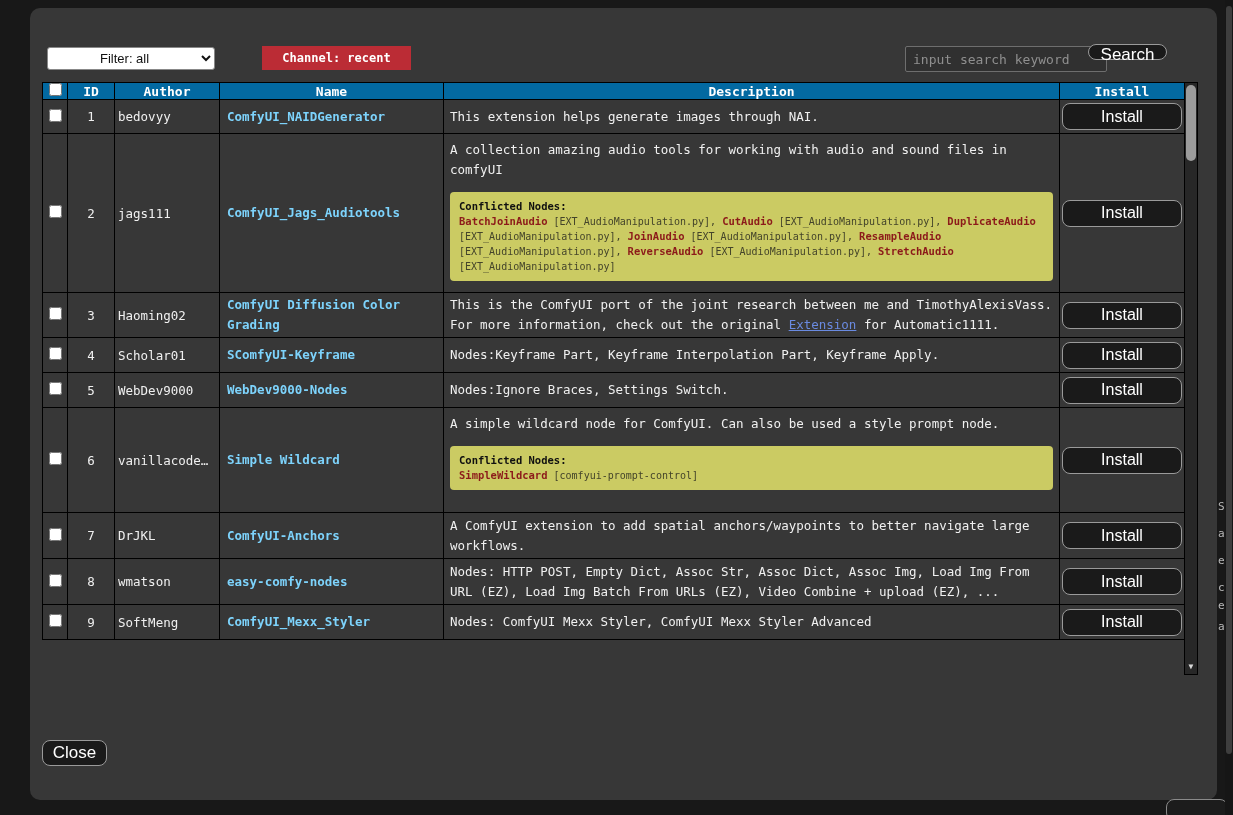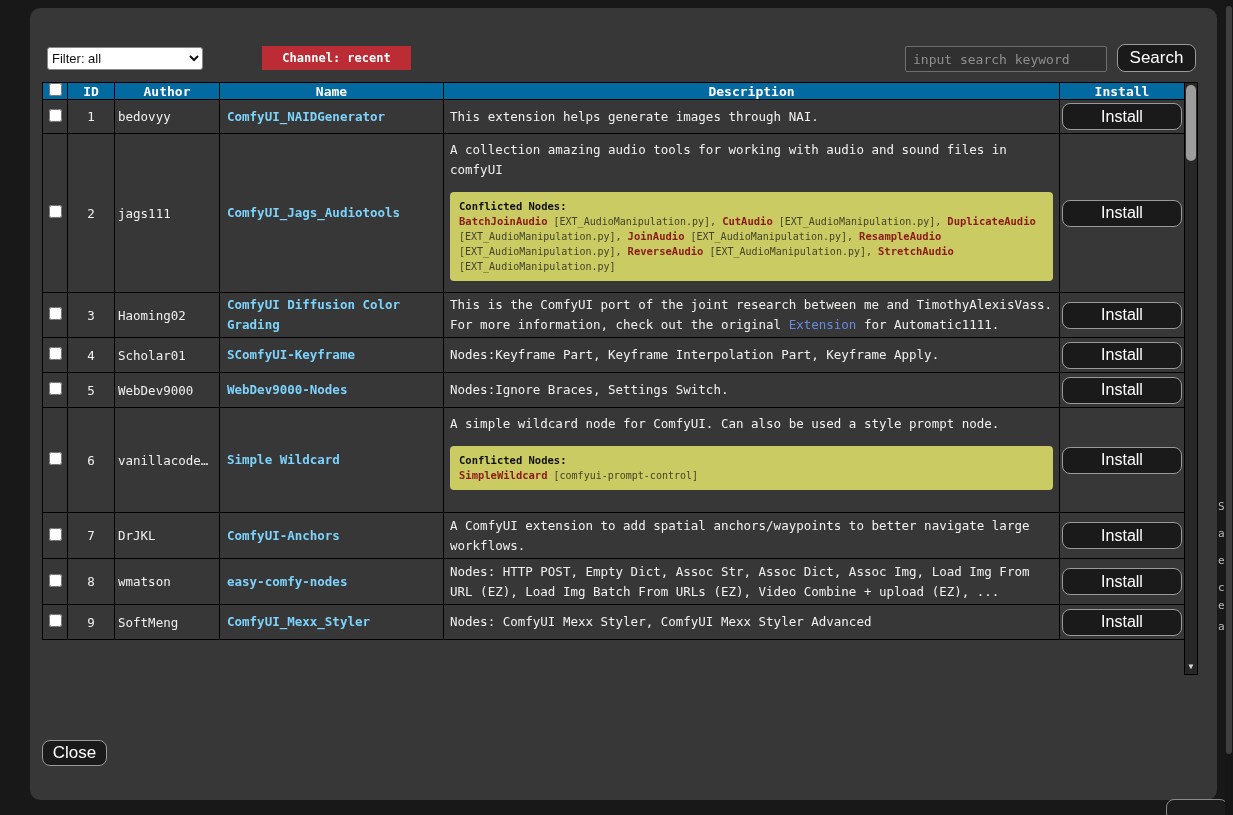--- a/index.html
+++ b/index.html
@@ -15,24 +15,24 @@
   .modal {
     position: absolute; left: 30px; top: 8px;
     width: 1187px; height: 792px;
     background: #373737;
     border-radius: 10px;
   }
 
   
   .filter-select {
     position: absolute; left: 17px; top: 39px;
-    width: 156px; height: 23px;
+    width: 168px; height: 23px;
     font: 13px "Liberation Sans", sans-serif;
     background: #fff; color: #111;
-    border: 1px solid #888; border-radius: 3px;
+    border: 1px solid #888; border-radius: 3px; padding-left: 48px;
   }
   .channel-badge {
     position: absolute; left: 232px; top: 38px;
     width: 149px; height: 24px;
     background: #bb2c35; color: #fff;
     font: bold 12px "DejaVu Sans Mono", monospace;
     line-height: 24px; text-align: center;
     border-radius: 0;
   }
   .search-input {
@@ -43,21 +43,21 @@
     font: 13px "DejaVu Sans Mono", monospace;
     padding: 0 7px;
   }
   .search-input::placeholder { color: #8f8f8f; }
   .btn {
     background: #1a1a1a; color: #fff;
     border: 1px solid #9a9a9a; border-radius: 8px;
     font: 17px "Liberation Sans", sans-serif;
     cursor: pointer;
   }
-  .search-btn { position: absolute; left: 1087px; top: 36px; width: 79px; height: 28px; }
+  .search-btn { position: absolute; left: 1058px; top: 36px; width: 79px; height: 16px; }
   .close-btn  { position: absolute; left: 12px;  top: 732px; width: 65px; height: 26px; }
 
   
   .table-wrap {
     position: absolute; left: 12px; top: 74px;
     width: 1142px; height: 593px;
     overflow: hidden;
   }
   table {
     border-collapse: collapse; table-layout: fixed;
@@ -74,21 +74,21 @@
   td { background: #373737; vertical-align: middle; }
   .c-cb      { text-align: center; }
   .c-id      { text-align: center; }
   .c-author  { text-align: left; padding-left: 3px; }
   .c-name    { text-align: left; padding-left: 7px; font-weight: bold; color: #7dd3fc; line-height: 20px; }
   .c-desc    { text-align: left; padding: 2px 6px; line-height: 20px; }
   .c-install { text-align: center; }
   td.top     { vertical-align: top; padding-top: 6px; }
   .cb { width: 13px; height: 13px; cursor: pointer; }
   .install-btn { width: 120px; height: 27px; font-size: 16px; }
-  .desc-link { color: #6a8ae0; cursor: pointer; }
+  .desc-link { color: #6a8ae0; text-decoration: underline; cursor: pointer; }
 
   
   .conflict {
     background: #cbcb63; color: #101010;
     border-radius: 4px;
     margin-top: 12px; margin-bottom: 4px;
     padding: 7px 9px;
     font-size: 10.5px; line-height: 15px;
   }
   .c-label { display: block; font-weight: bold; color: #101010; }

